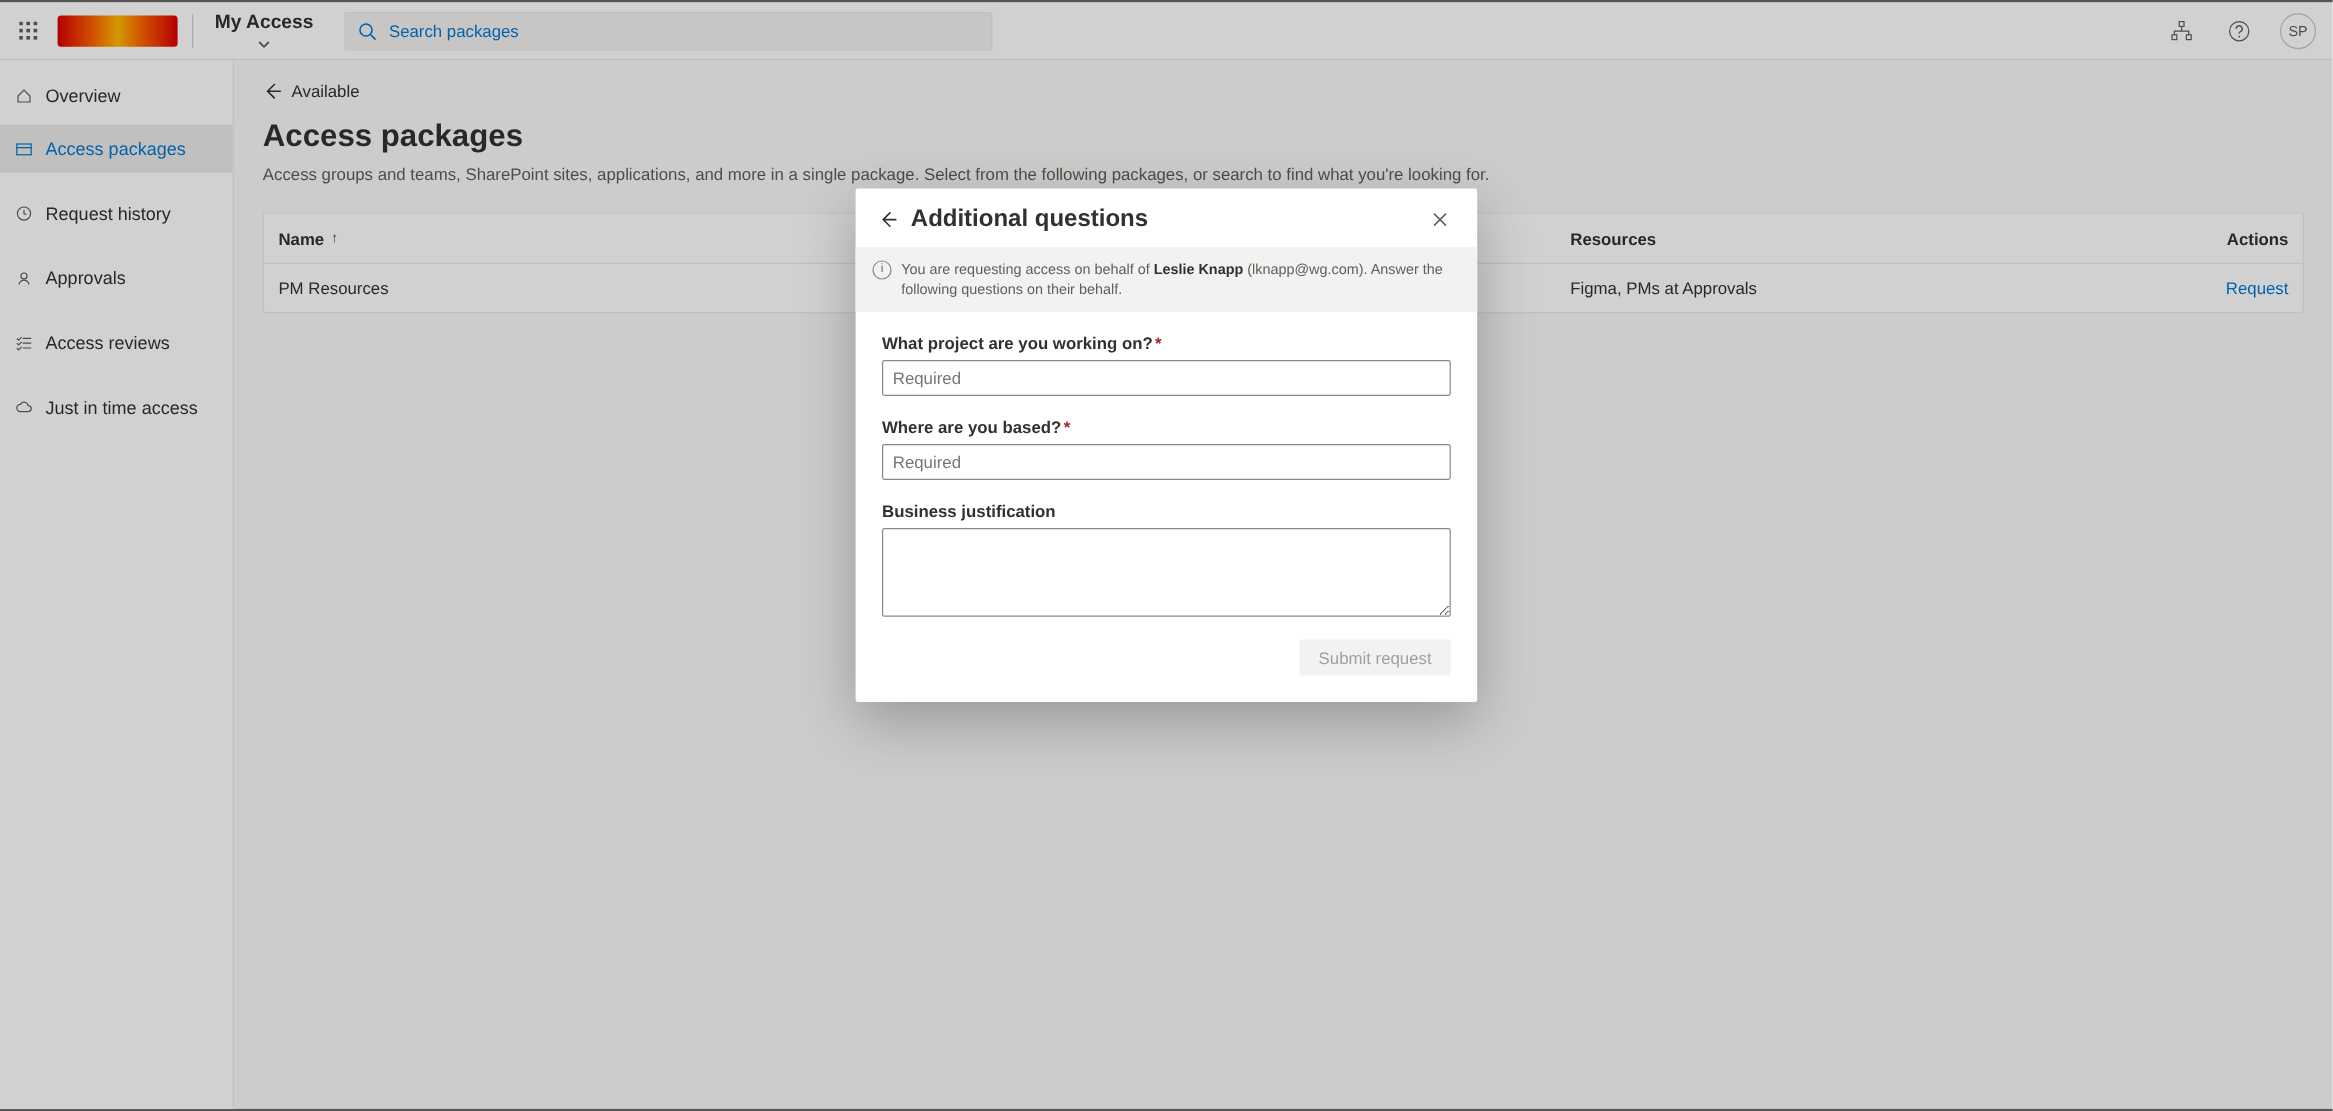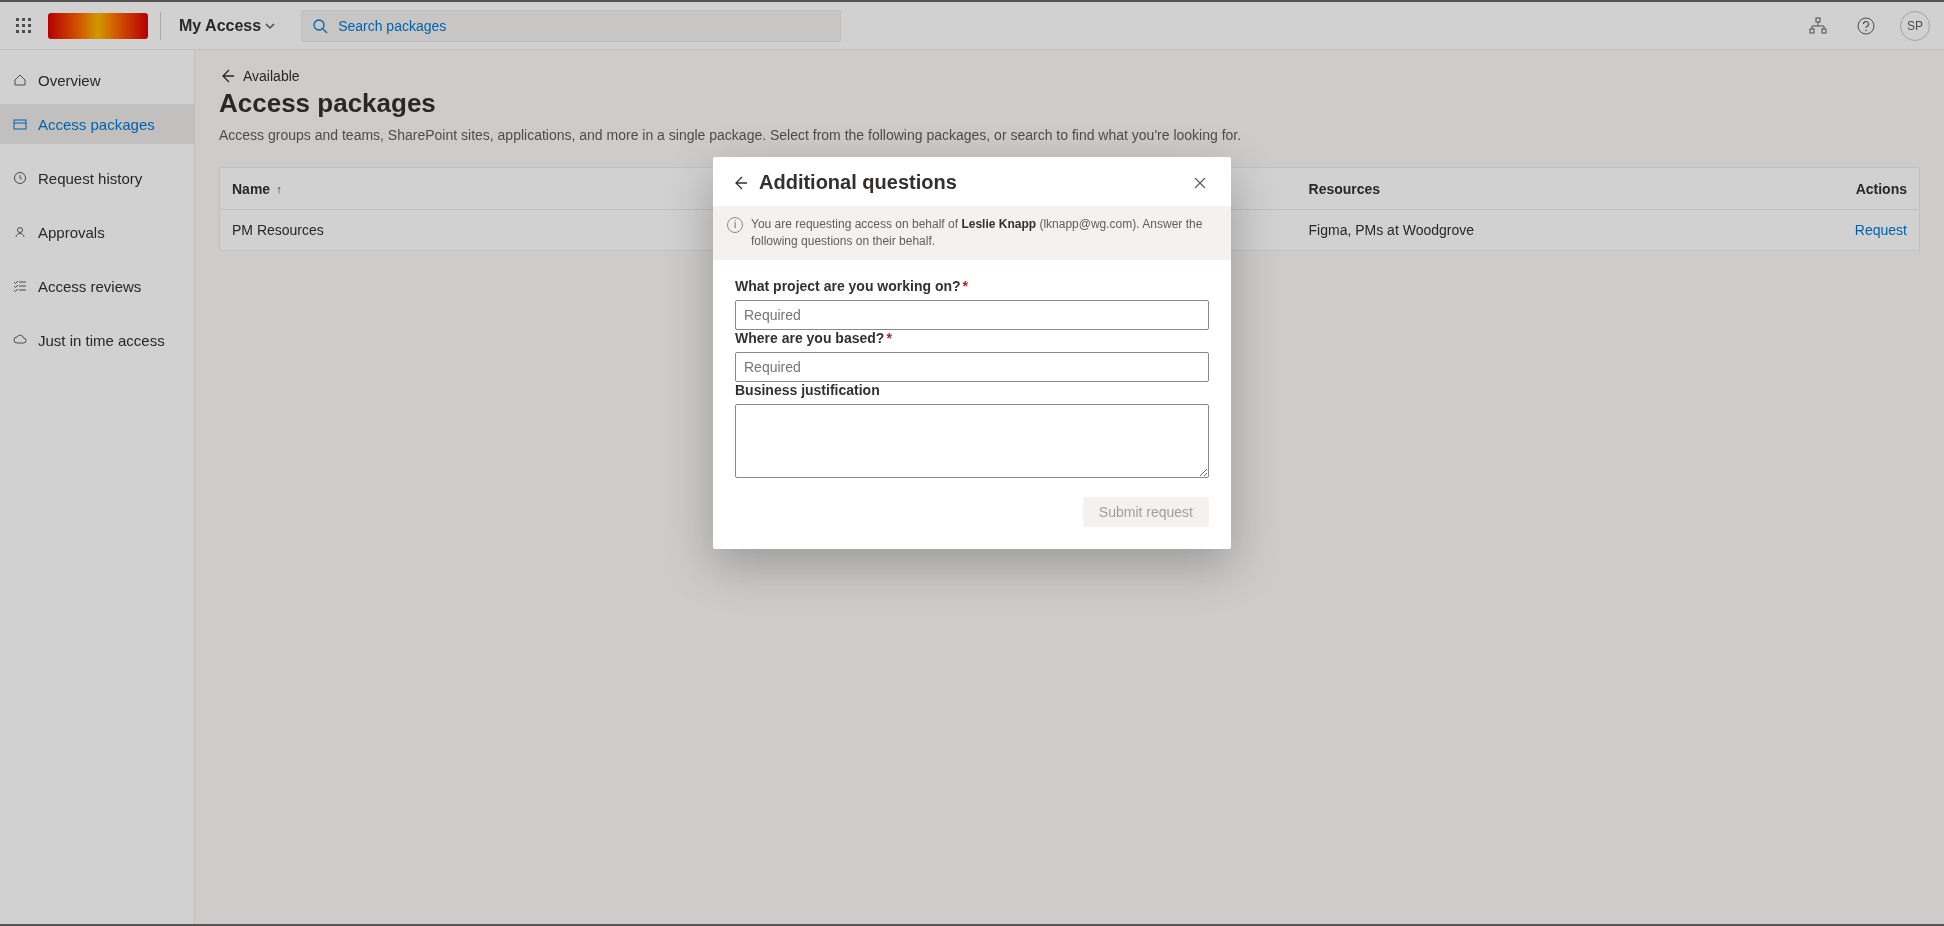--- a/index.html
+++ b/index.html
@@ -44,20 +44,21 @@
   }
   .divider-v {
     width: 1px; height: 28px; background: #d2d0ce;
     margin: 0 4px;
   }
   .app-title {
     font-size: 16px; font-weight: 600; color: #323130;
     display: flex; align-items: center; gap: 4px;
     padding: 0 6px;
     cursor: pointer;
+    flex-direction: column;
   }
   .chevron { font-size: 10px; color: #605e5c; }
   .searchbox {
     margin-left: 12px;
     height: 32px; width: 540px;
     background: #f3f2f1;
     border: 1px solid #edebe9;
     border-radius: 2px;
     display: flex; align-items: center;
     padding: 0 10px; gap: 8px;
@@ -116,21 +117,21 @@
 
   
   .main {
     flex: 1;
     padding: 18px 24px;
     overflow: auto;
   }
   .breadcrumb {
     display: flex; align-items: center; gap: 8px;
     color: #323130; font-size: 14px;
-    margin-bottom: 4px;
+    margin-bottom: 14px;
     cursor: pointer;
   }
   .page-title {
     font-size: 26px; font-weight: 600;
     margin: 4px 0 8px 0;
   }
   .page-desc {
     color: #605e5c; font-size: 14px;
     margin-bottom: 24px;
   }
@@ -192,21 +193,21 @@
   .info-banner .iicon {
     flex: 0 0 16px;
     width:16px; height:16px; border:1px solid #888; border-radius:50%;
     display:flex; align-items:center; justify-content:center;
     font-size:10px; color:#666;
     margin-top:1px;
   }
   .info-banner b { color: #323130; font-weight:600; }
   .dialog-body {
     padding: 18px 22px 6px 22px;
-    display: flex; flex-direction: column; 
+    display: flex; flex-direction: column; gap: 18px;
   }
   .field label {
     display: block; font-weight: 600; font-size: 14px;
     margin-bottom: 6px;
   }
   .req { color: #a4262c; margin-left: 2px; }
   .field input[type=text], .field textarea {
     width: 100%;
     border: 1px solid #8a8886;
     border-radius: 2px;
@@ -372,21 +373,21 @@
           <div class="col-res">
             <span>Resources</span>
           </div>
           <div class="col-act">
             <span>Actions</span>
           </div>
         </div>
         <div class="trow">
           <div class="col-name">PM Resources</div>
           <div class="col-desc"></div>
-          <div class="col-res">Figma, PMs at Woodgrove</div>
+          <div class="col-res">Figma, PMs at Approvals</div>
           <div class="col-act link">Request</div>
         </div>
       </div>
     </main>
   </div>
 
   <div class="overlay">
     <div class="dialog">
       <div class="dialog-header">
         <span class="dialog-back">

